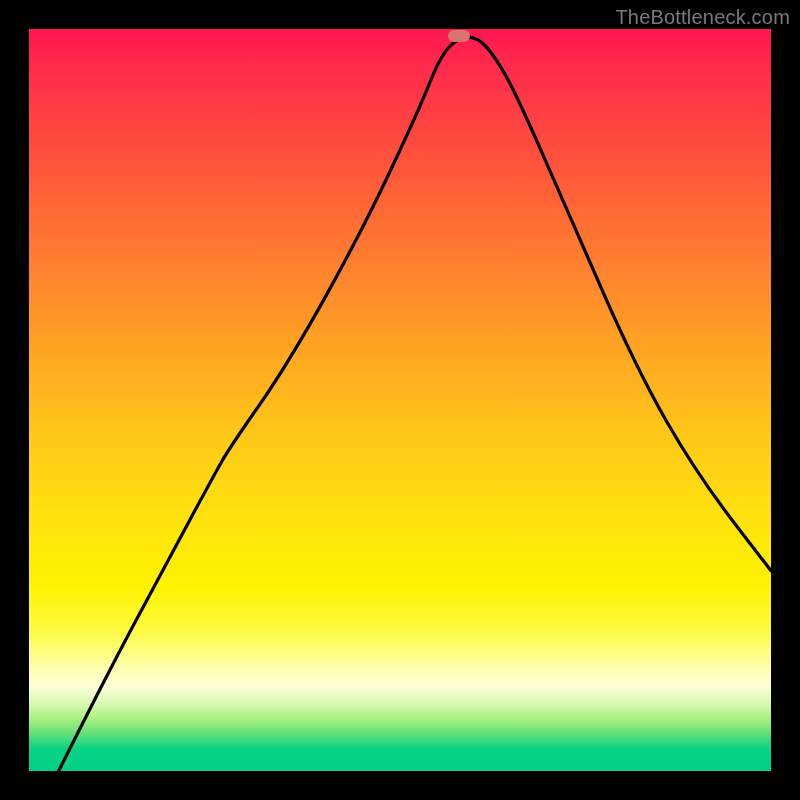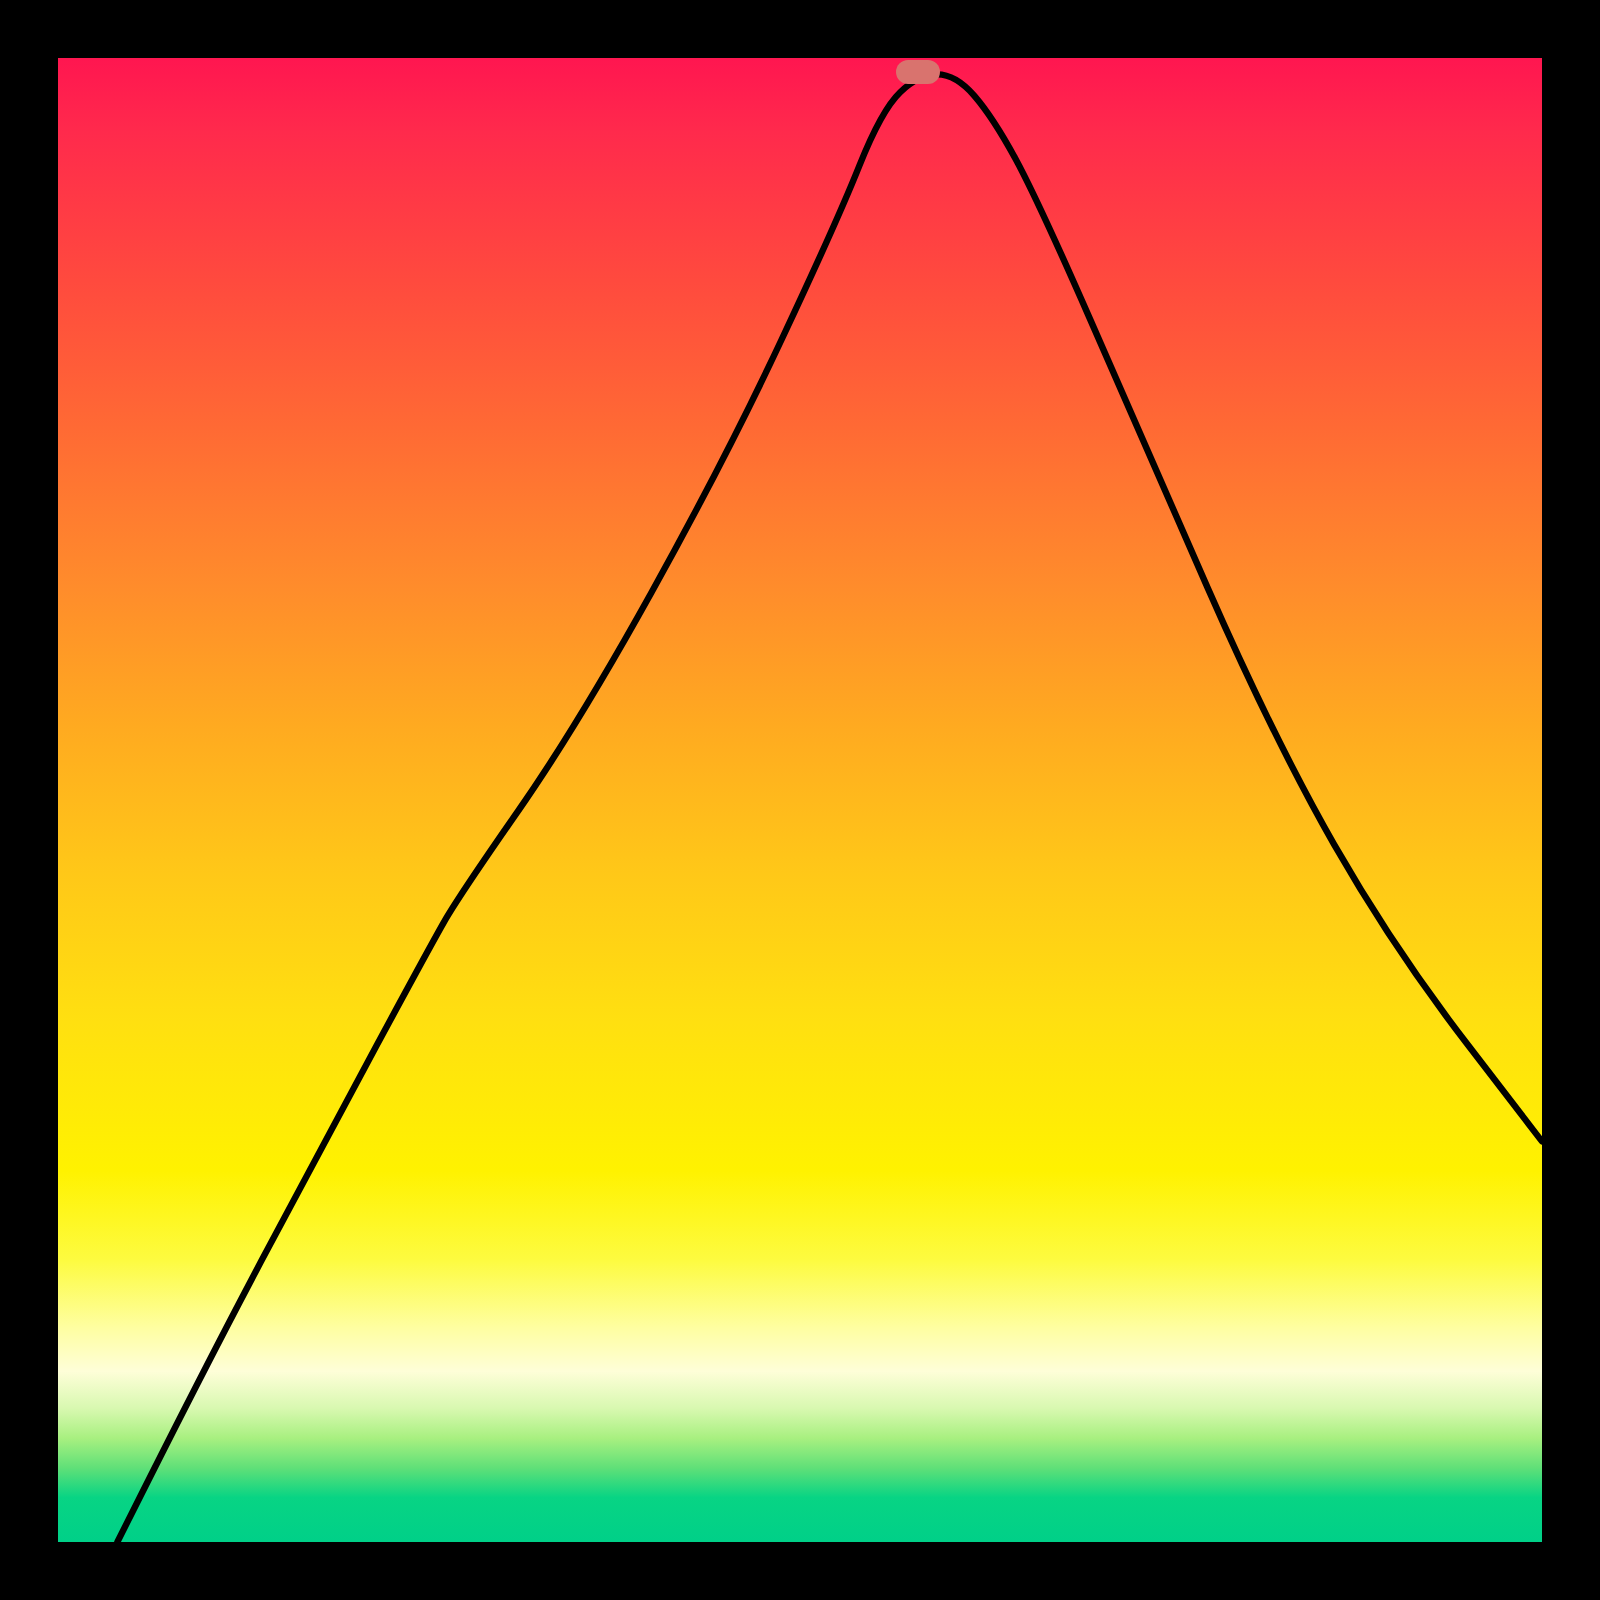--- a/index.html
+++ b/index.html
@@ -79,13 +79,14 @@
   <div class="plot-area">
     <div class="gradient"></div>
 
     <svg class="curve-svg" viewBox="0 0 742 742" preserveAspectRatio="none">
       <path fill="none" stroke="#000" stroke-width="3.2" stroke-linecap="round" stroke-linejoin="round" d="M 29.7 742.0 Q 74.2 653.0 103.9 597.3 Q 133.6 541.7 159.5 493.4 Q 185.5 445.2 192.9 432.2 Q 200.3 419.2 230.0 376.6 Q 259.7 333.9 296.8 267.1 Q 333.9 200.3 361.7 141.0 Q 389.6 81.6 400.7 53.8 Q 411.8 26.0 421.1 17.1 Q 430.4 8.2 439.6 8.2 Q 448.9 8.2 458.2 18.9 Q 467.5 29.7 478.6 50.1 Q 489.7 70.5 515.7 129.8 Q 541.7 189.2 575.0 265.3 Q 608.4 341.3 638.1 393.3 Q 667.8 445.2 704.9 493.4 T 742.0 541.7" id="curve-path"></path>
     </svg>
 
     <div class="marker" id="marker" style="left: 430.36px; top: 7.42px; background: rgb(217, 115, 110);"></div>
   </div>
 
+  <div class="watermark">TheBottleneck.com</div>
 </div>
 
 </body></html>

